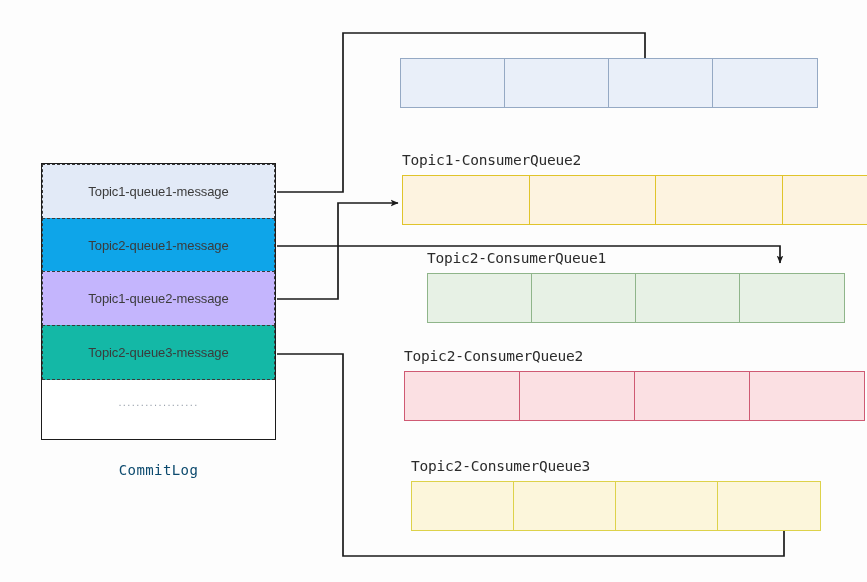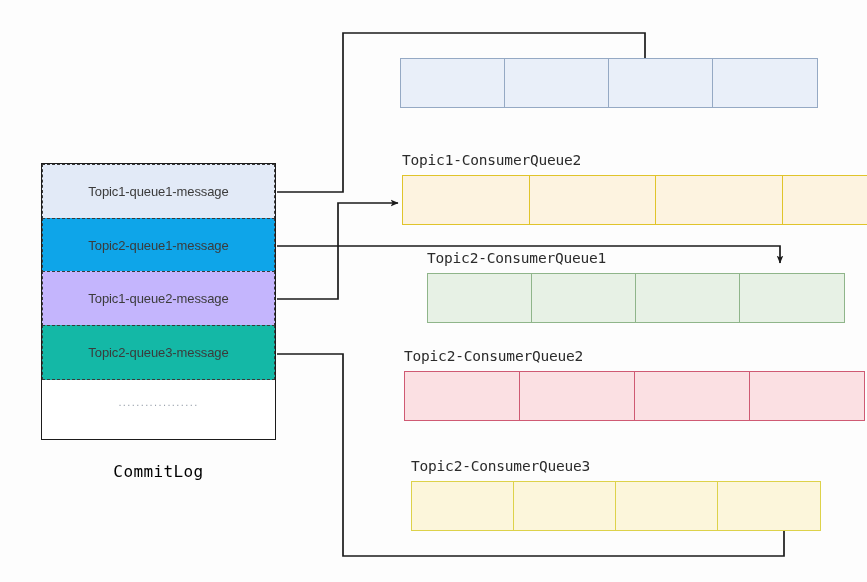--- a/index.html
+++ b/index.html
@@ -68,22 +68,22 @@
     letter-spacing: 1.4px;
     color: #9aa2ad;
   }
   #commitlog-caption {
     position: absolute;
     left: 41px;
     top: 462px;
     width: 235px;
     text-align: center;
     font-family: "DejaVu Sans Mono", "Liberation Mono", monospace;
-    font-size: 16px;
-    color: #000000;
+    font-size: 14px;
+    color: #0c4a6e;
     letter-spacing: 0.4px;
   }
 
   
   .queue-group { position: absolute; }
   .queue-label {
     font-family: "DejaVu Sans Mono", "Liberation Mono", monospace;
     font-size: 14.5px;
     color: #2b2b2b;
     letter-spacing: -0.2px;

